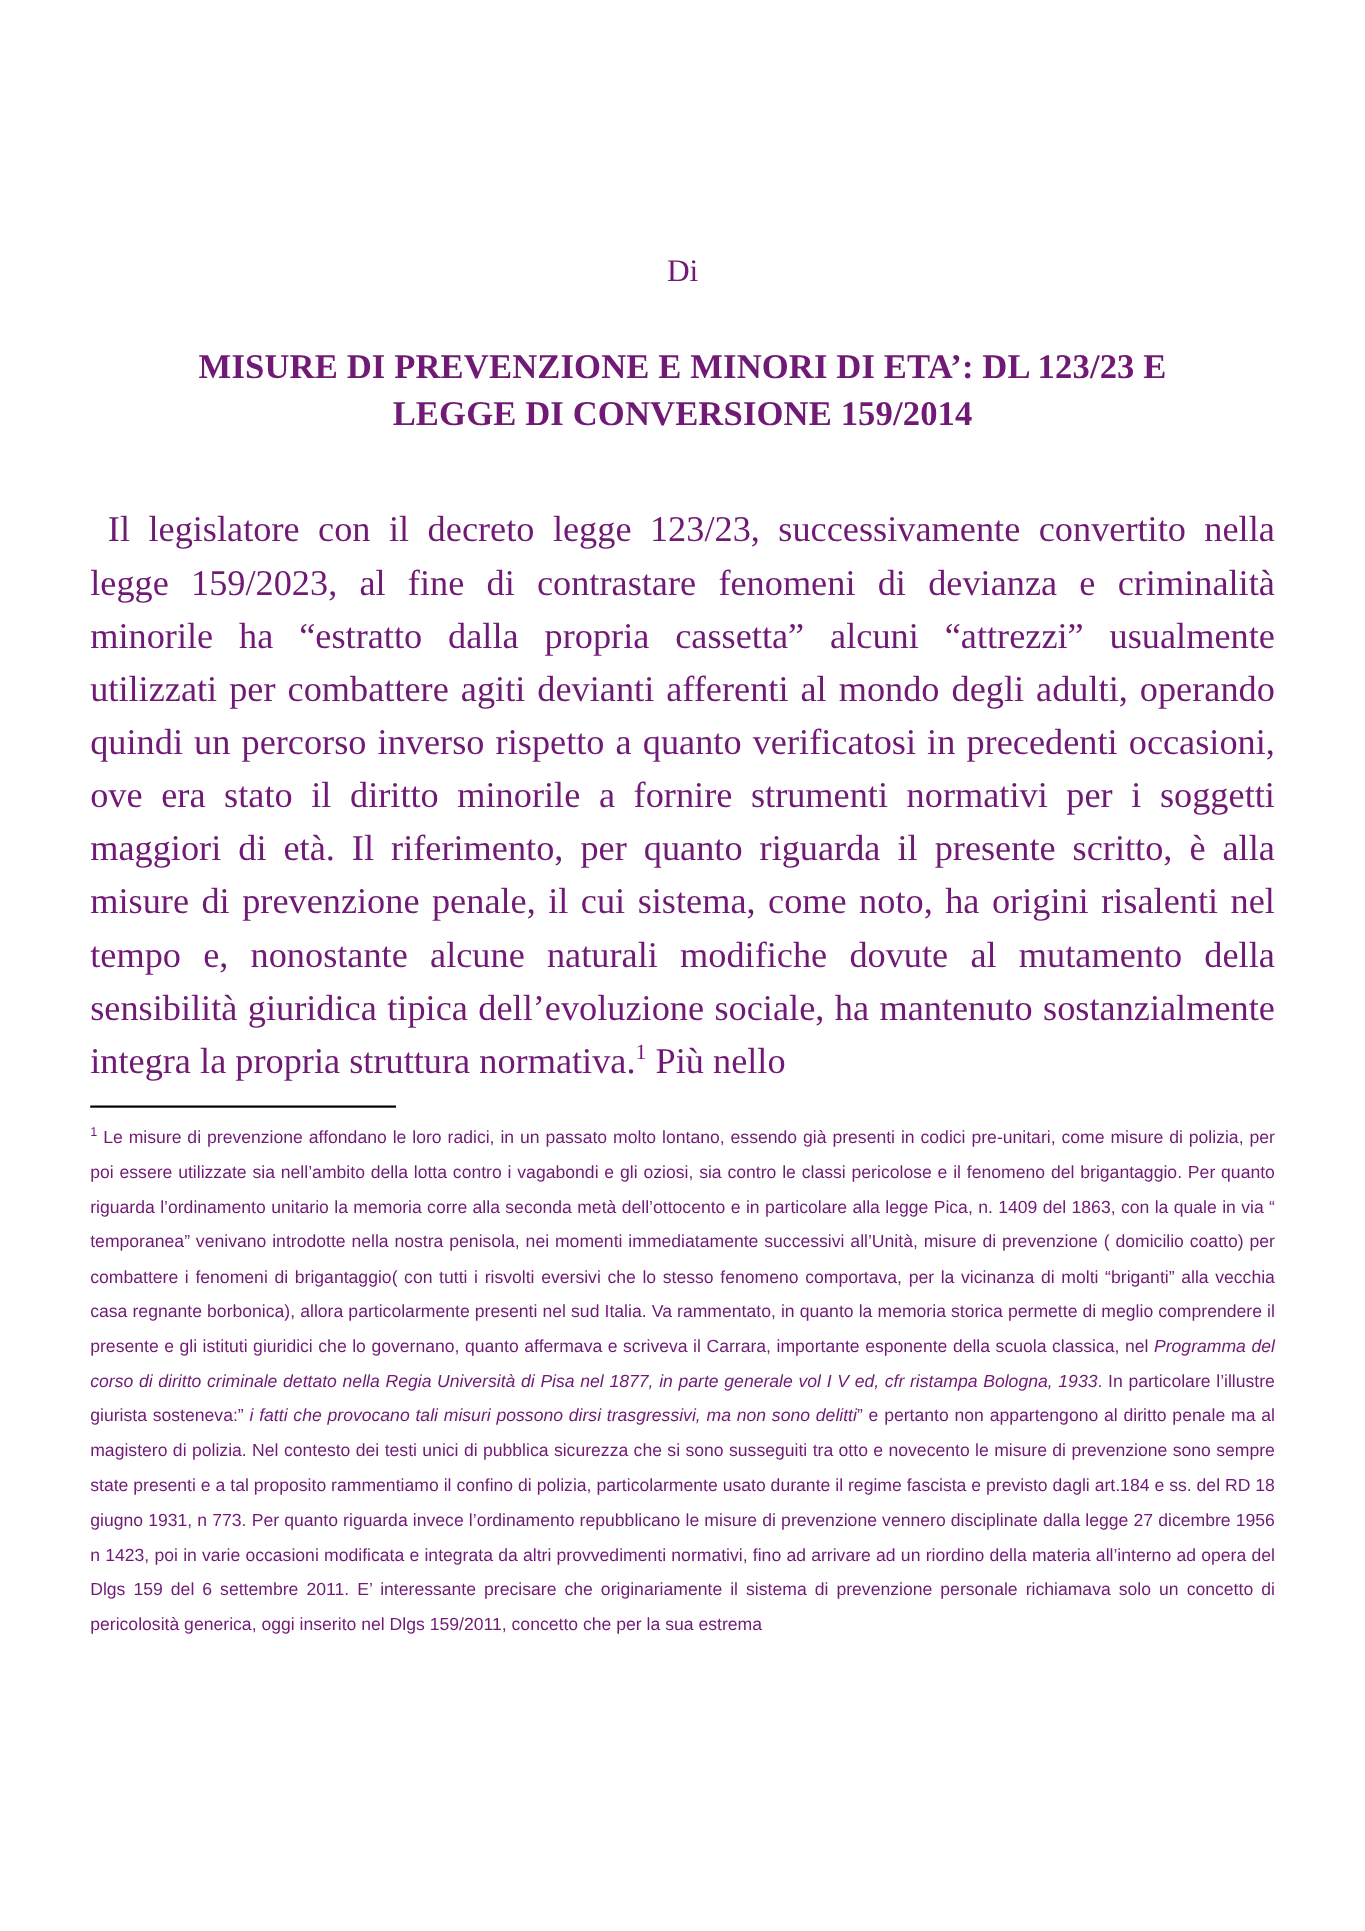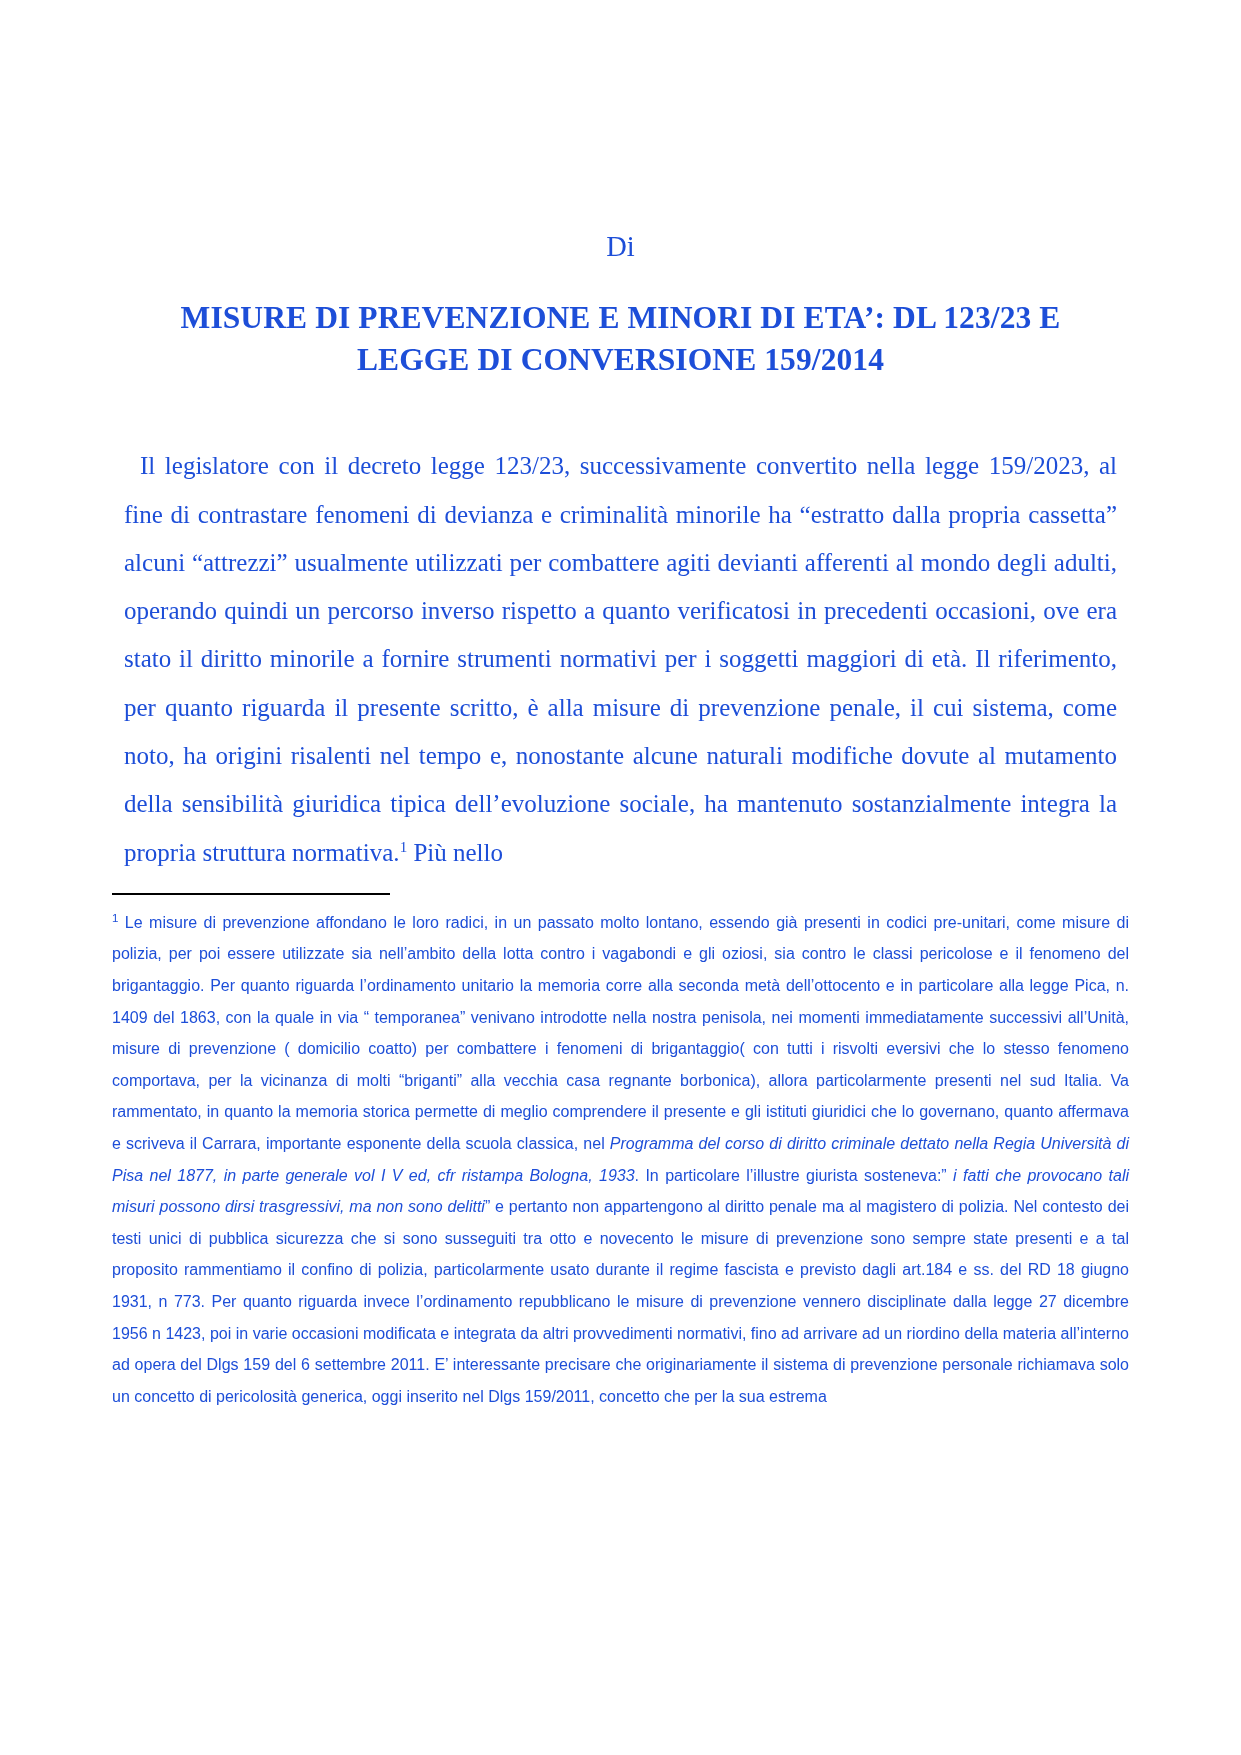--- a/index.html
+++ b/index.html
@@ -8,60 +8,60 @@
     background: #ffffff;
   }
   .page {
     position: relative;
     width: 1241px;
     height: 1755px;
     background: #ffffff;
     margin: 0 auto;
     overflow: hidden;
     box-sizing: border-box;
-    padding: 0 112px;
+    padding: 0 82px;
     font-family: "Liberation Serif", "DejaVu Serif", serif;
-    color: #1d4ed8;
+    color: #701a75;
   }
 
   
   .byline {
     text-align: center;
     font-size: 28.5px;
     line-height: 1.30;
     padding-top: 228px;
   }
   .byline .line {
     display: block;
     white-space: pre;
   }
 
   
   .doc-title {
     text-align: center;
     font-size: 31.5px;
     line-height: 1.32;
-    margin-top: 32px;
+    margin-top: 48px;
     letter-spacing: 0.1px;
   }
   .doc-title .tline {
     display: block;
   }
 
   
   .body-block {
     margin-top: 62px;
   }
   .body-par {
     text-align: justify;
     text-justify: inter-word;
-    font-size: 25px;
+    font-size: 33px;
     line-height: 48.3px;
     text-indent: 16px;
-    margin: 12px;
+    margin: 0;
     hyphens: none;
     font-family: Liberation Serif, serif;
   }
   .body-par sup {
     font-size: 0.60em;
     vertical-align: super;
     line-height: 0;
   }
 
   

